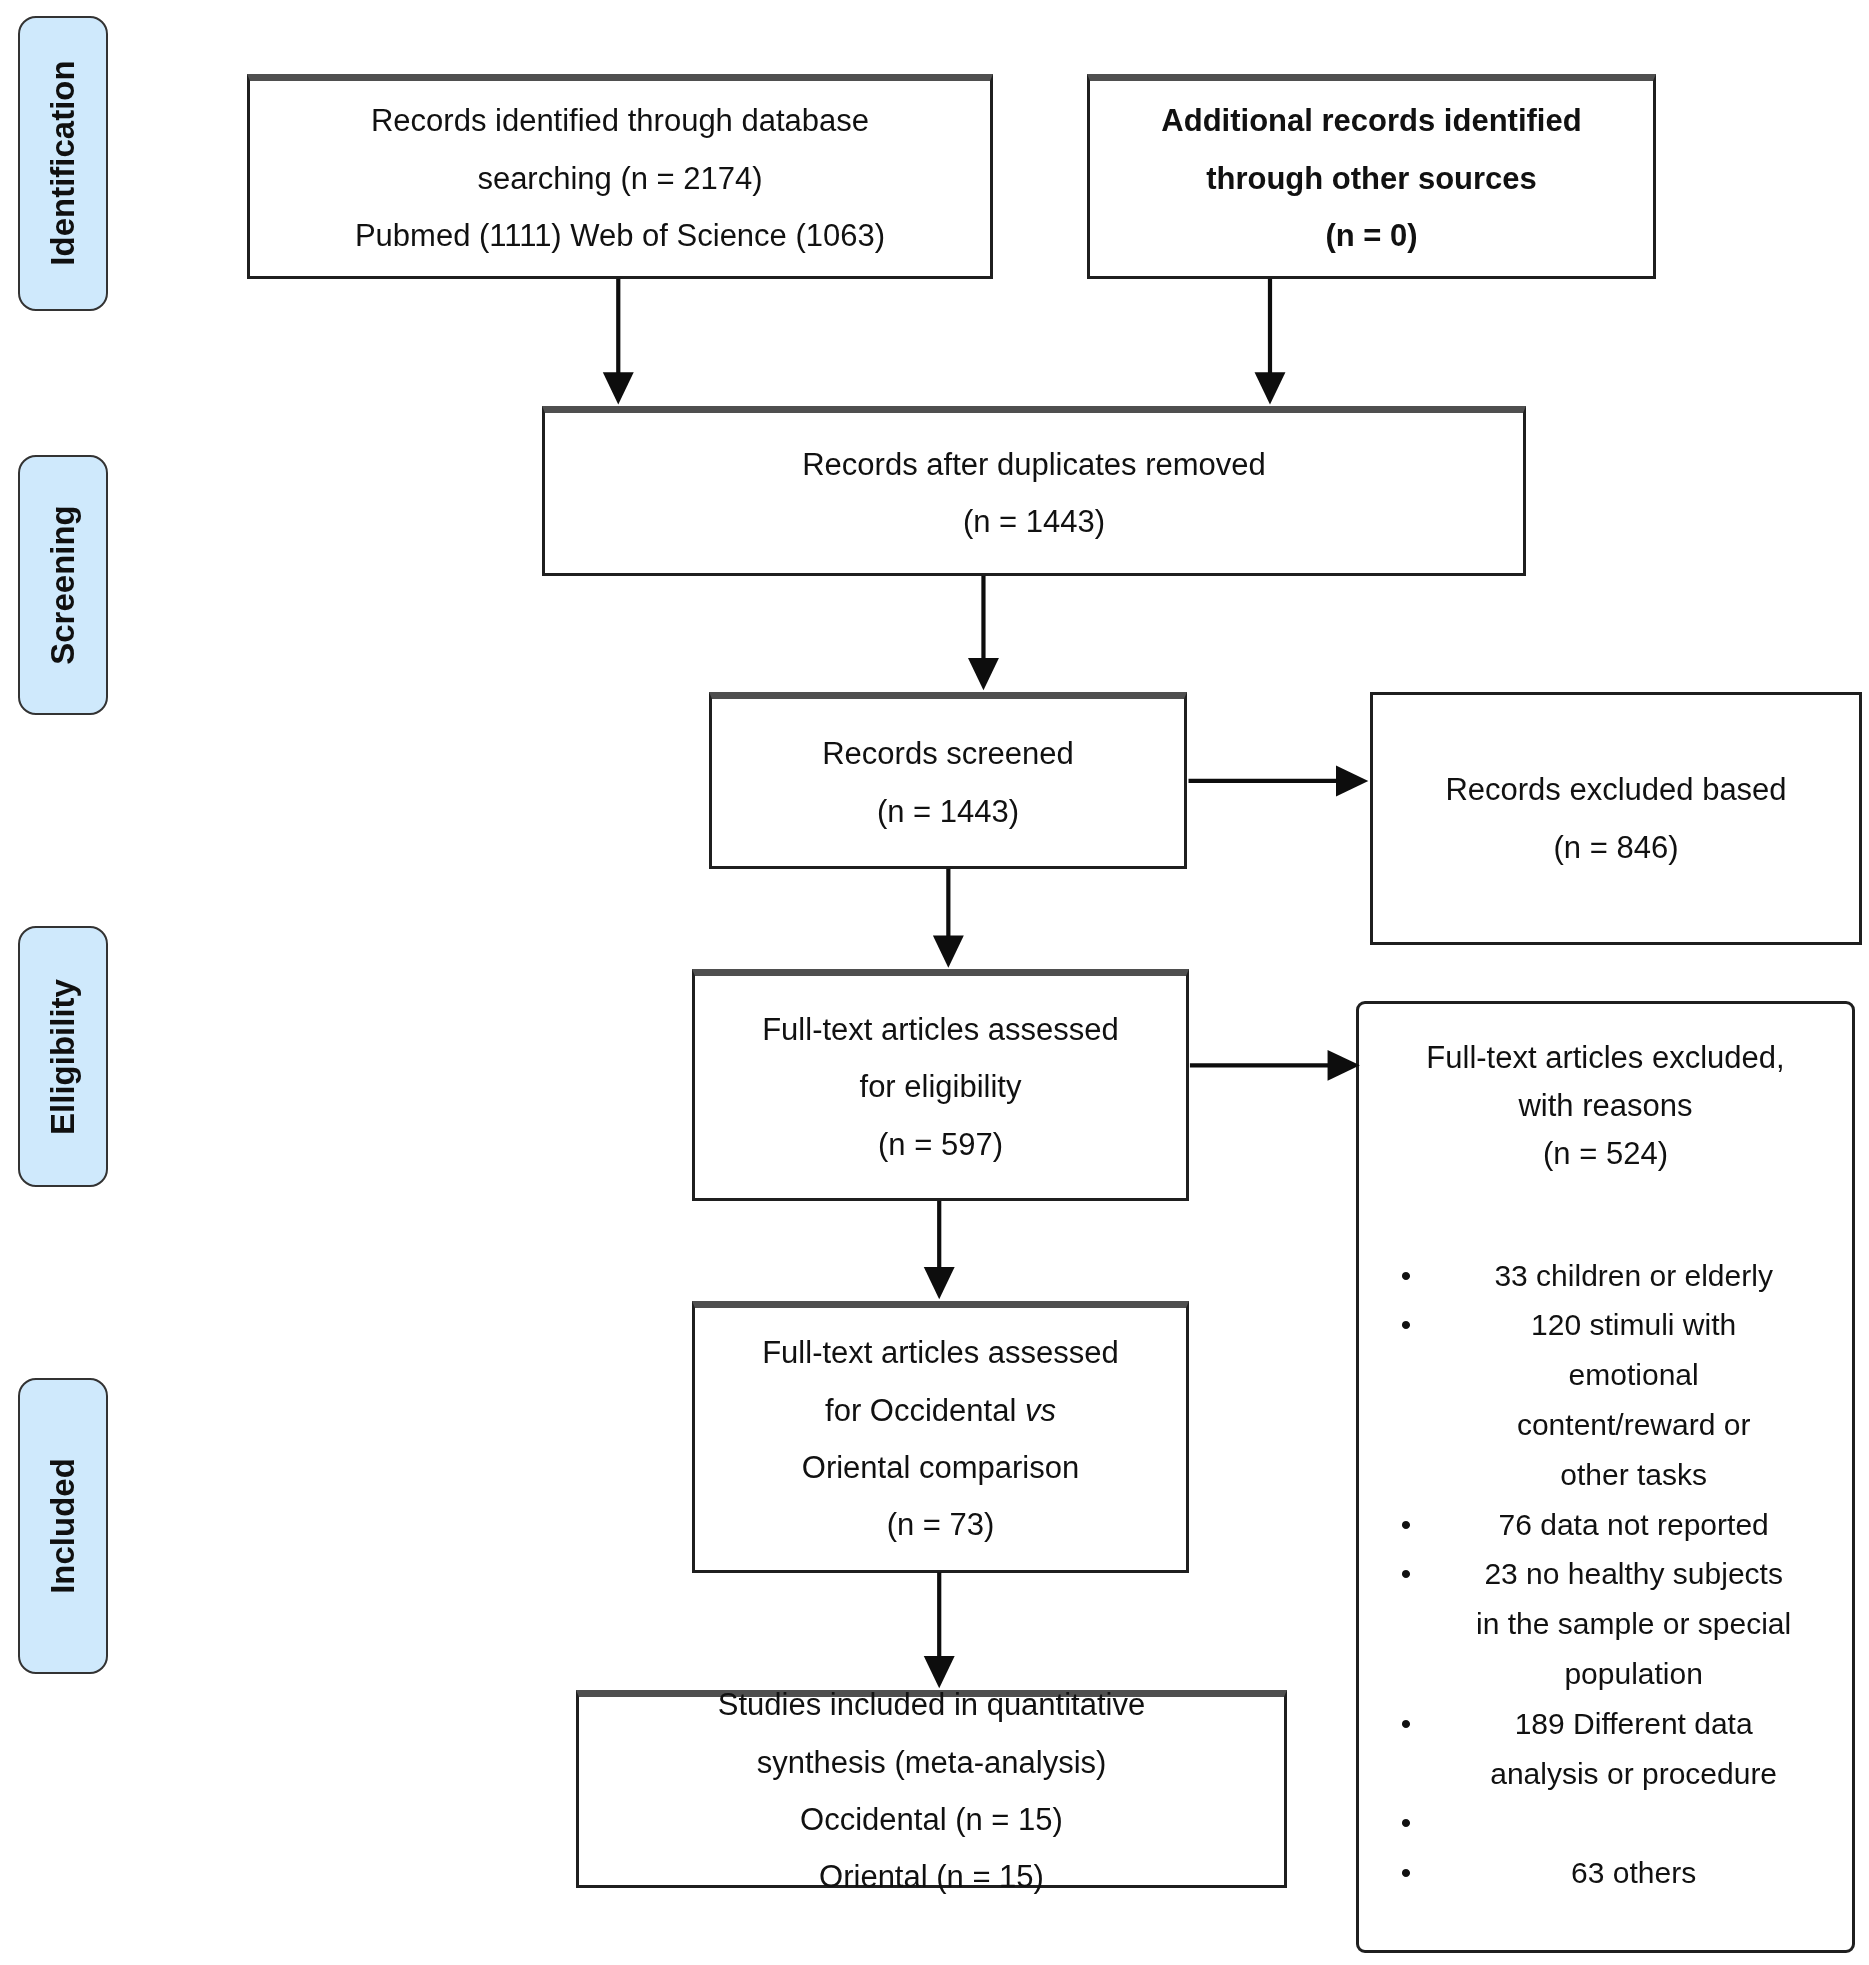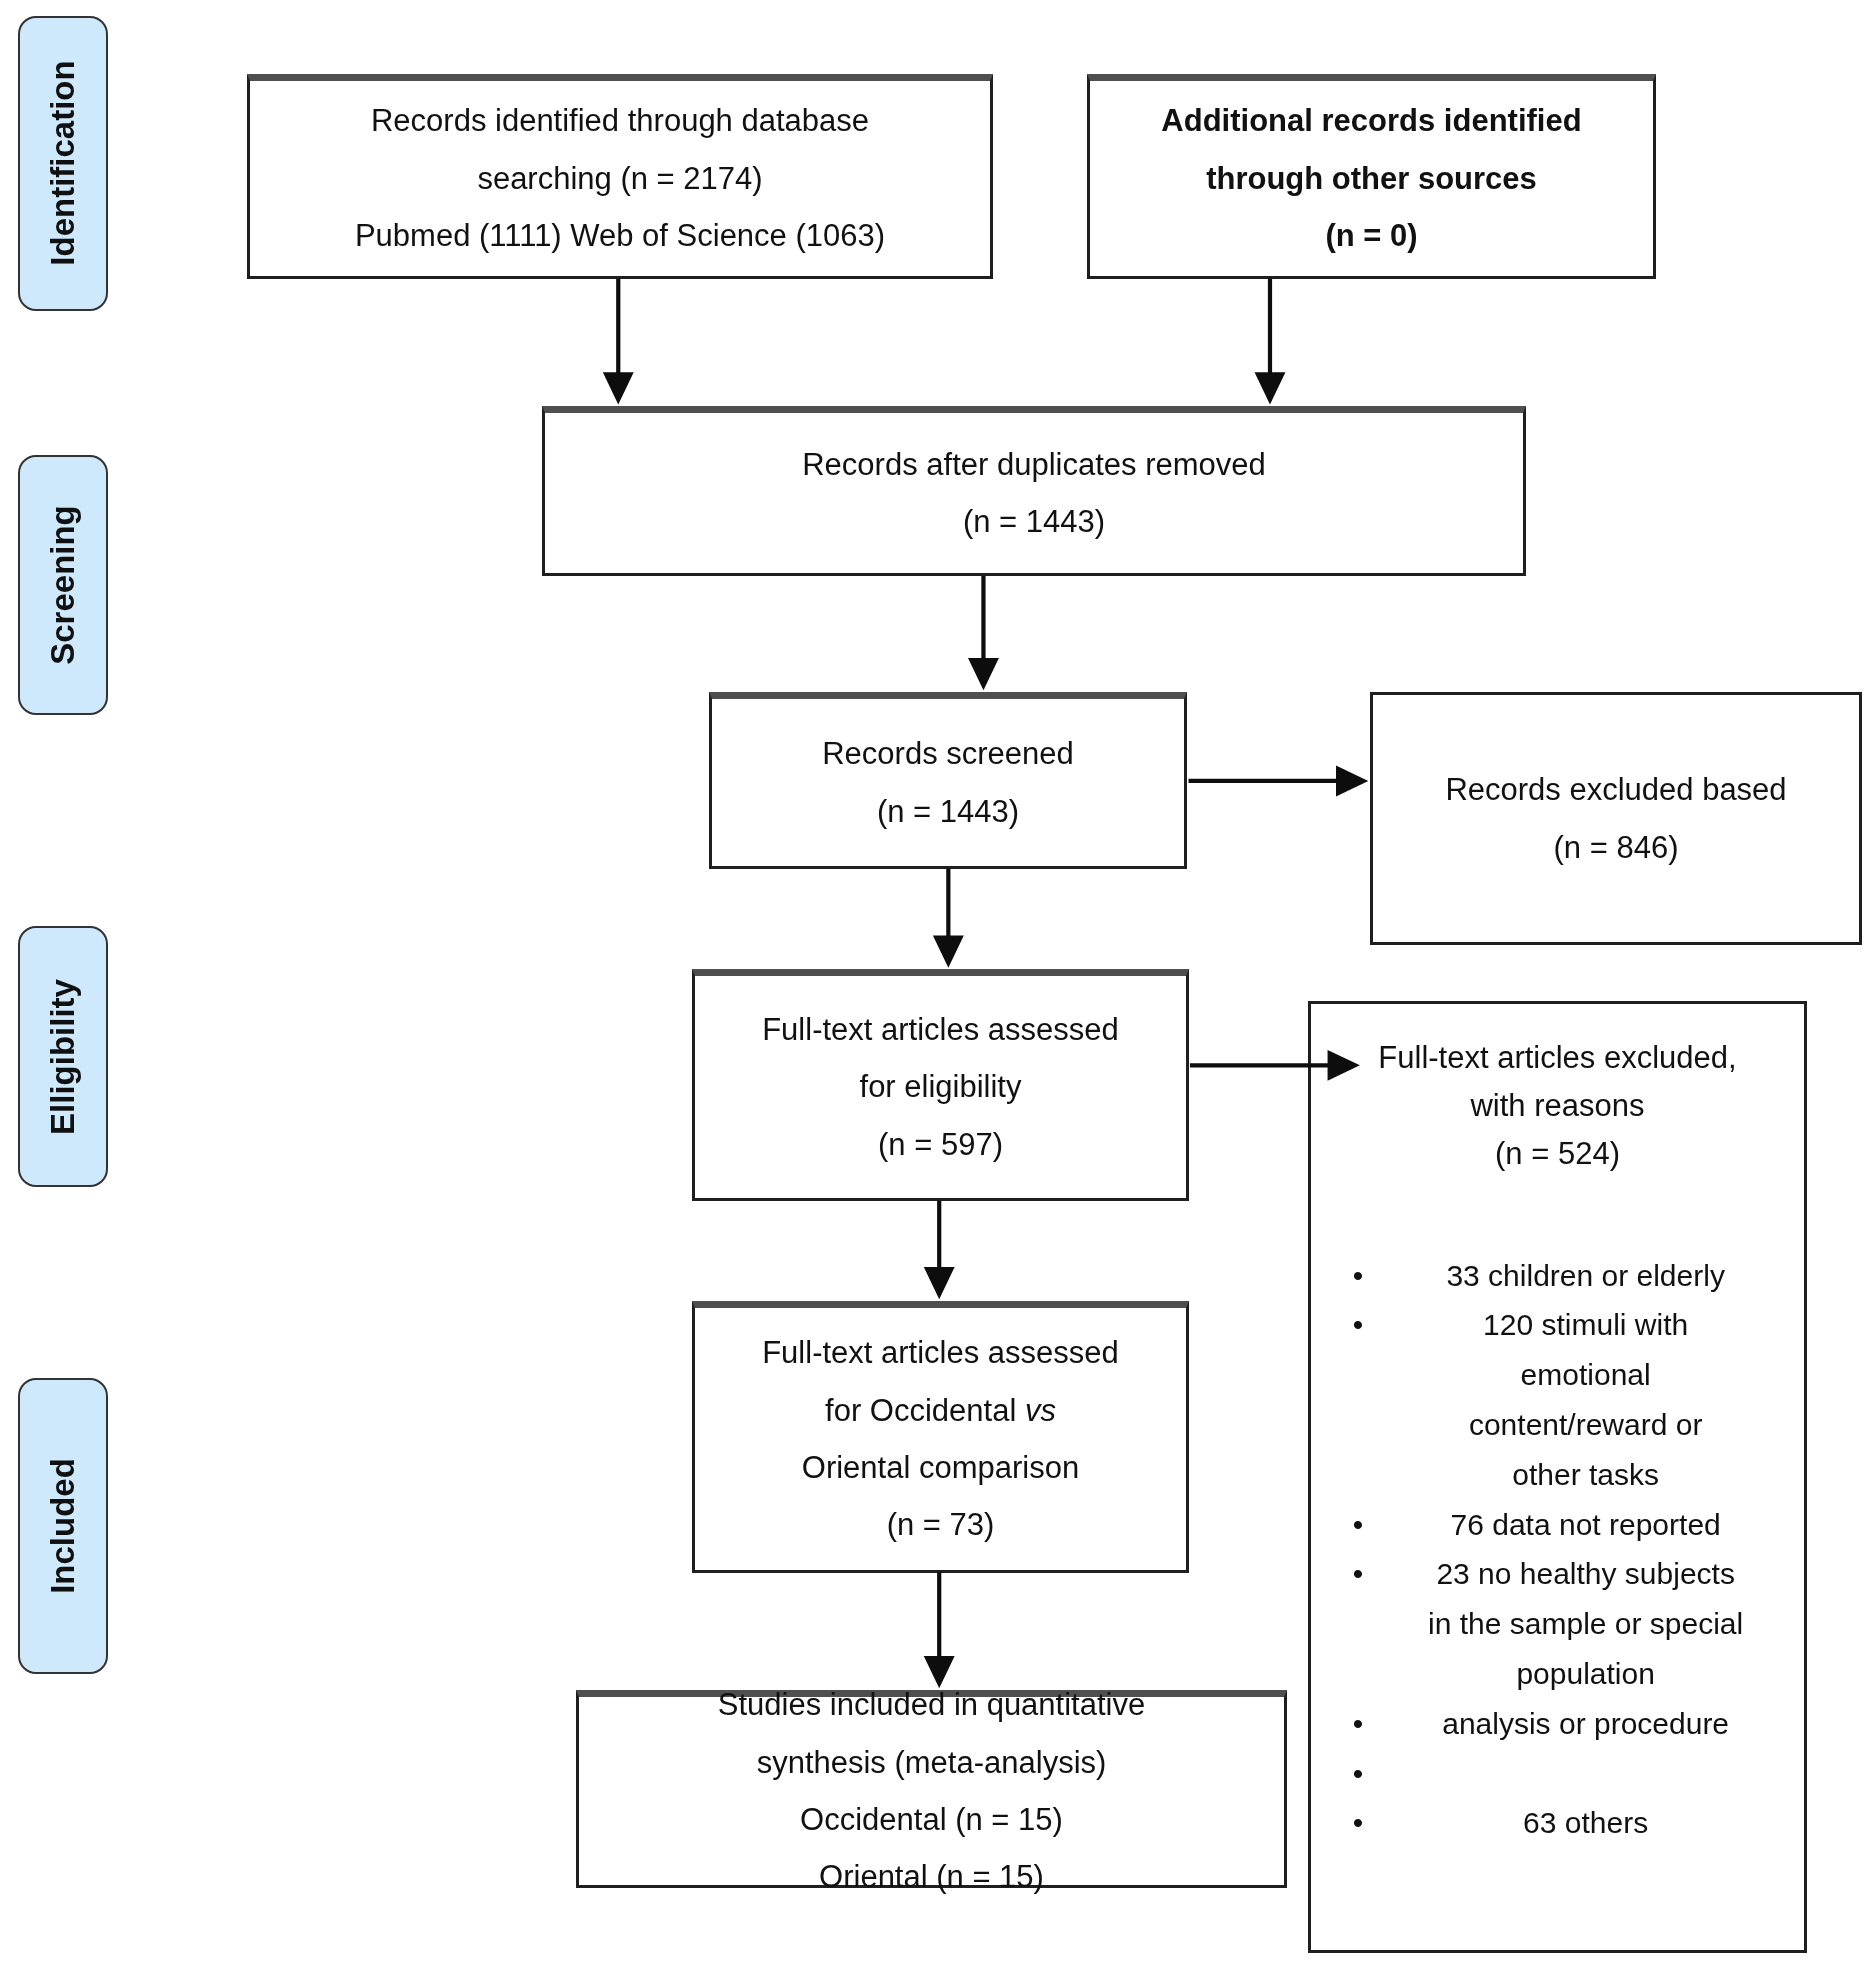--- a/index.html
+++ b/index.html
@@ -135,21 +135,21 @@
     <div>Records excluded based</div>
     <div>(n = 846)</div>
   </div>
 
   <div class="fbox topshadow" style="left:692px;top:969px;width:497px;height:232px;">
     <div>Full-text articles assessed</div>
     <div>for eligibility</div>
     <div>(n = 597)</div>
   </div>
 
-  <div class="fbox reasons-box" style="left:1308px;top:1001px;width:499px;height:952px;">
+  <div class="fbox reasons-box" style="left:1356px;top:1001px;width:499px;height:952px;border-radius:9px;">
     <div>Full-text articles excluded,</div>
     <div>with reasons</div>
     <div>(n = 524)</div>
     <ul class="reasons-list">
       <li>
         <span class="dot">•</span>
         <span class="rtext">
           <div>33 children or elderly</div>
         </span>
       </li>
@@ -172,20 +172,21 @@
         <span class="dot">•</span>
         <span class="rtext">
           <div>23 no healthy subjects</div>
           <div>in the sample or special</div>
           <div>population</div>
         </span>
       </li>
       <li>
         <span class="dot">•</span>
         <span class="rtext">
+          <div>189 Different data</div>
           <div>analysis or procedure</div>
         </span>
       </li>
       <li>
         <span class="dot">•</span>
       </li>
       <li>
         <span class="dot">•</span>
         <span class="rtext">
           <div>63 others</div>

